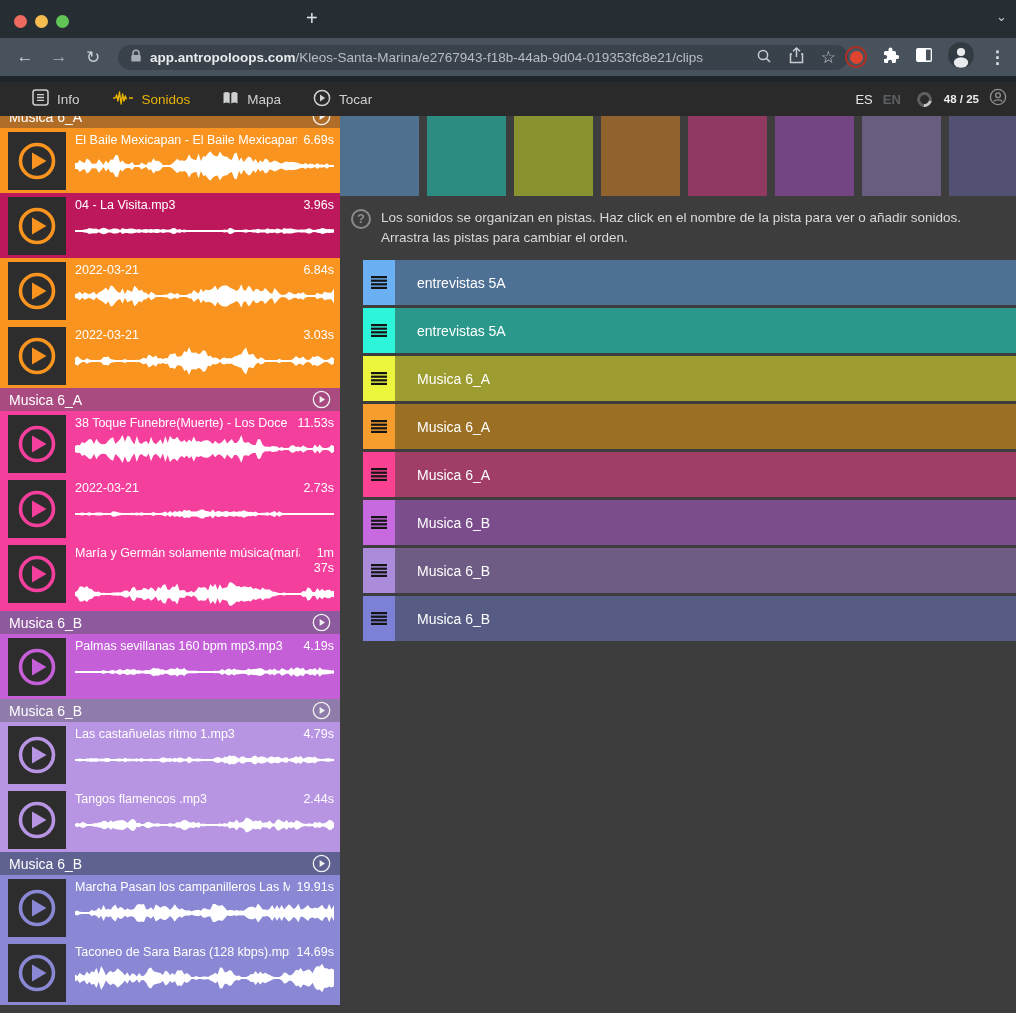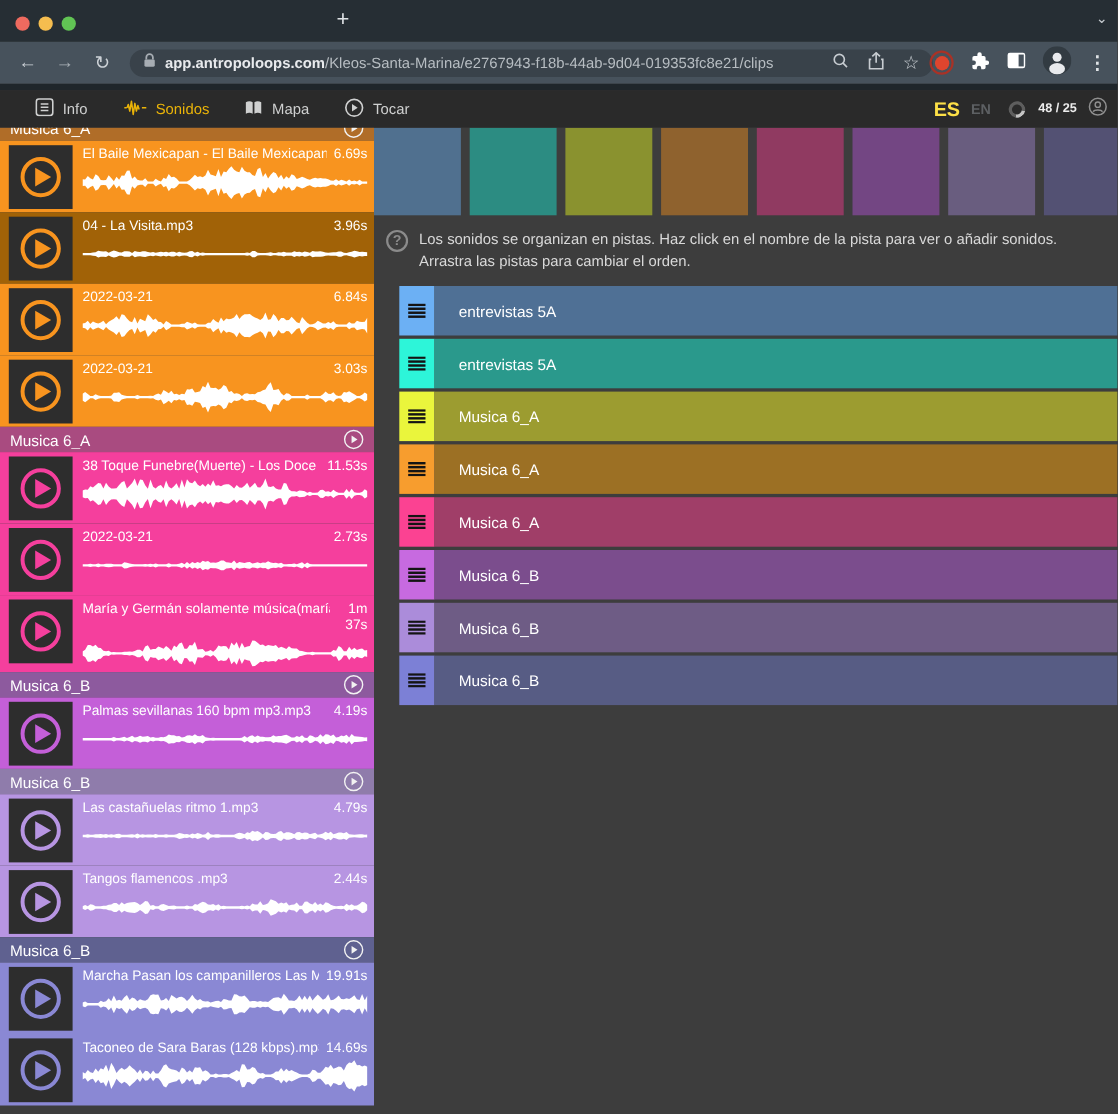--- a/index.html
+++ b/index.html
@@ -46,21 +46,21 @@
   radial-gradient(4px 4px at 198px 25px,#f2c41c 0 70%,transparent 71%),
   linear-gradient(90deg,#473e32,#5c4f3e 45%,#514738)}
 .mapstrip span{text-shadow:0 1px 2px rgba(0,0,0,.8);font-size:13.5px;white-space:nowrap}
 .proj{color:#fff;font-weight:bold;margin-left:10px}
 .sep{color:#e8e8e8;margin:0 7px;font-weight:bold}
 .subtitle{color:#f2f2f2}
 .appnav{display:flex;align-items:center;gap:32px;margin-left:32px}
 .nav-item{display:flex;align-items:center;gap:8px;color:#cfd0d0;font-size:13.5px}
 .nav-item.active{color:#eab308}
 .hdr-right{margin-left:auto;display:flex;align-items:center;gap:10px;margin-right:9px}
-.lang-es{color:#fde047;font-weight:bold;font-size:18px}
+.lang-es{color:#e5e5e5;font-weight:normal;font-size:13px}
 .lang-en{color:#5d6063;font-weight:bold;font-size:13px;margin-right:4px}
 .spinner{width:15px;height:15px;border-radius:50%;border:3px solid #5e5e5e;border-bottom-color:#c4c4c4;transform:rotate(-35deg);margin:0 2px}
 .counter{color:#ececec;font-weight:bold;font-size:11.5px;white-space:nowrap}
 
 
 .content{display:flex;height:903px}
 .sidebar{width:340px;flex:none;overflow:hidden;background:#3d3d3d}
 .sec-header{height:23px;display:flex;align-items:center;padding:0 9px;color:#fff;font-size:14px}
 .sec-header.clipped{margin-top:-11px}
 .sec-name{flex:1;white-space:nowrap;overflow:hidden}
@@ -237,21 +237,21 @@
               <span class="clip-name">El Baile Mexicapan - El Baile Mexicapan.mp3</span>
               <span class="clip-dur">6.69s</span>
             </div>
             <div class="wave">
               <svg width="259" height="32" viewBox="0 0 259 32">
                 <polygon points="0.0,12.9 2.4,13.1 4.8,10.1 7.1,12.0 9.5,13.1 11.9,8.5 14.3,10.0 16.6,13.6 19.0,13.8 21.4,13.6 23.8,9.3 26.1,11.8 28.5,14.8 30.9,10.6 33.3,13.4 35.6,9.5 38.0,9.7 40.4,5.3 42.8,4.9 45.1,12.6 47.5,10.4 49.9,13.3 52.3,14.0 54.7,14.0 57.0,12.0 59.4,14.9 61.8,14.9 64.2,14.9 66.5,12.4 68.9,14.1 71.3,14.9 73.7,11.7 76.0,12.8 78.4,8.2 80.8,11.1 83.2,10.7 85.5,12.2 87.9,14.9 90.3,14.9 92.7,14.9 95.0,14.9 97.4,13.6 99.8,11.3 102.2,8.8 104.6,10.8 106.9,10.2 109.3,11.1 111.7,9.6 114.1,4.3 116.4,8.6 118.8,9.4 121.2,10.3 123.6,3.6 125.9,11.0 128.3,5.9 130.7,6.7 133.1,3.3 135.4,1.2 137.8,4.4 140.2,5.9 142.6,6.6 144.9,1.6 147.3,5.2 149.7,6.5 152.1,6.7 154.4,9.1 156.8,10.1 159.2,3.7 161.6,2.6 164.0,10.9 166.3,7.2 168.7,12.3 171.1,8.9 173.5,6.4 175.8,7.4 178.2,11.8 180.6,8.9 183.0,13.2 185.3,10.3 187.7,12.2 190.1,8.5 192.5,9.6 194.8,12.7 197.2,11.8 199.6,10.6 202.0,11.5 204.3,12.8 206.7,13.5 209.1,12.3 211.5,11.6 213.9,12.2 216.2,11.8 218.6,12.2 221.0,12.3 223.4,13.0 225.7,14.1 228.1,14.3 230.5,12.9 232.9,14.5 235.2,13.4 237.6,14.1 240.0,14.9 242.4,13.1 244.7,14.7 247.1,14.2 249.5,14.9 251.9,13.3 254.2,14.9 256.6,14.9 259.0,14.9 259.0,17.1 256.6,17.1 254.2,17.1 251.9,18.7 249.5,17.1 247.1,17.8 244.7,17.3 242.4,18.9 240.0,17.1 237.6,17.9 235.2,18.6 232.9,17.5 230.5,19.1 228.1,17.7 225.7,17.9 223.4,19.0 221.0,19.7 218.6,19.8 216.2,20.2 213.9,19.8 211.5,20.4 209.1,19.7 206.7,18.5 204.3,19.2 202.0,20.5 199.6,21.4 197.2,20.2 194.8,19.3 192.5,22.4 190.1,23.5 187.7,19.8 185.3,21.7 183.0,18.8 180.6,23.1 178.2,20.2 175.8,24.6 173.5,25.6 171.1,23.1 168.7,19.7 166.3,24.8 164.0,21.1 161.6,29.4 159.2,28.3 156.8,21.9 154.4,22.9 152.1,25.3 149.7,25.5 147.3,26.8 144.9,30.4 142.6,25.4 140.2,26.1 137.8,27.6 135.4,30.8 133.1,28.7 130.7,25.3 128.3,26.1 125.9,21.0 123.6,28.4 121.2,21.7 118.8,22.6 116.4,23.4 114.1,27.7 111.7,22.4 109.3,20.9 106.9,21.8 104.6,21.2 102.2,23.2 99.8,20.7 97.4,18.4 95.0,17.1 92.7,17.1 90.3,17.1 87.9,17.1 85.5,19.8 83.2,21.3 80.8,20.9 78.4,23.8 76.0,19.2 73.7,20.3 71.3,17.1 68.9,17.9 66.5,19.6 64.2,17.1 61.8,17.1 59.4,17.1 57.0,20.0 54.7,18.0 52.3,18.0 49.9,18.7 47.5,21.6 45.1,19.4 42.8,27.1 40.4,26.7 38.0,22.3 35.6,22.5 33.3,18.6 30.9,21.4 28.5,17.2 26.1,20.2 23.8,22.7 21.4,18.4 19.0,18.2 16.6,18.4 14.3,22.0 11.9,23.5 9.5,18.9 7.1,20.0 4.8,21.9 2.4,18.9 0.0,19.1" fill="#ffffff"></polygon>
               </svg>
             </div>
           </div>
         </div>
-        <div class="clip" style="background: #a16207;">
+        <div class="clip" style="background: #be185d;">
           <div class="clip-art">
             <svg width="42" height="42" viewBox="0 0 42 42">
               <circle cx="21" cy="21" r="16.5" fill="none" stroke="#f8941f" stroke-width="3.6"></circle>
               <path d="M16 12.5 30.5 21 16 29.5z" fill="#f8941f"></path>
             </svg>
           </div>
           <div class="clip-main">
             <div class="clip-head">
               <span class="clip-name">04 - La Visita.mp3</span>
               <span class="clip-dur">3.96s</span>

